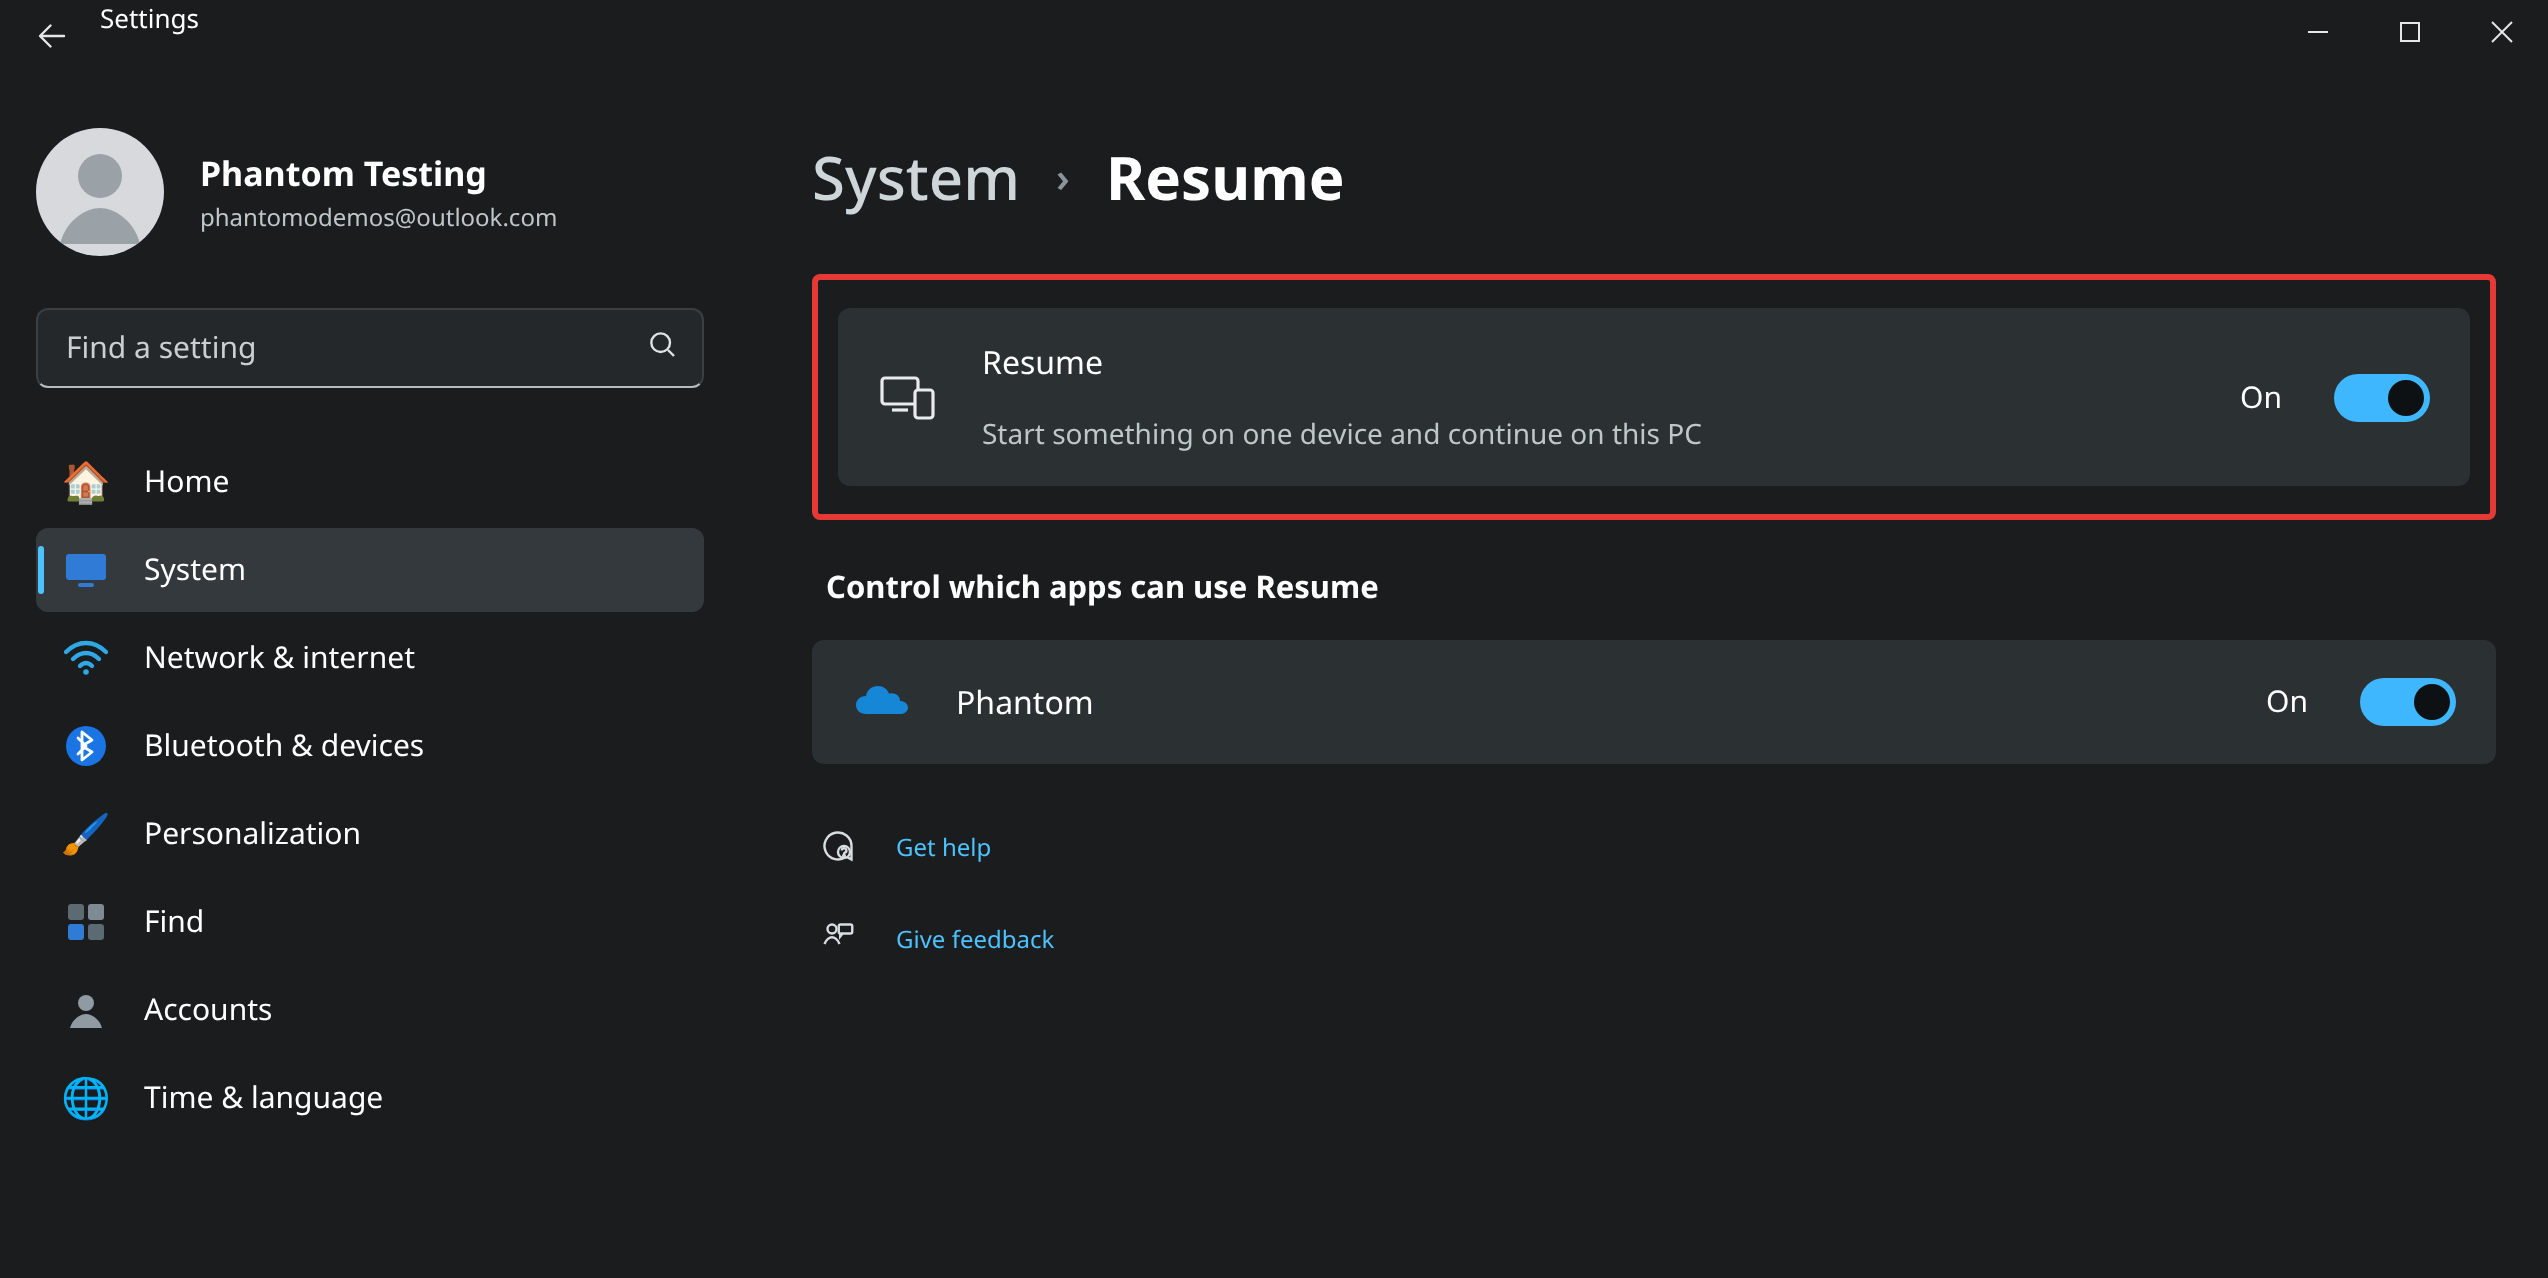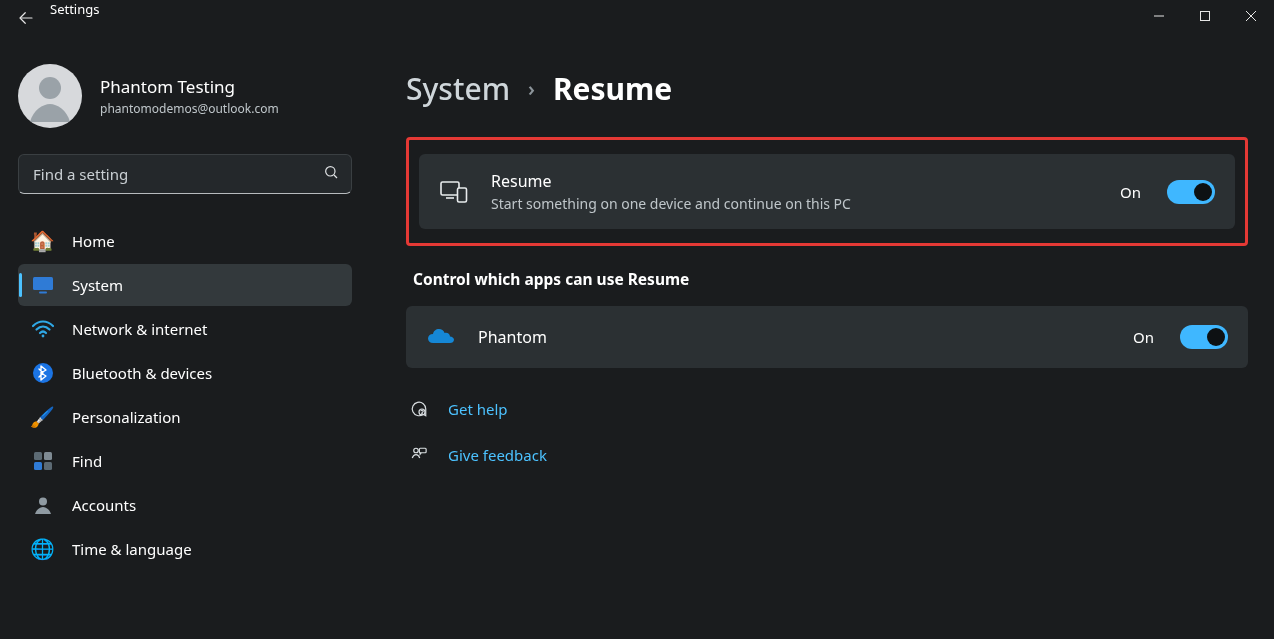--- a/index.html
+++ b/index.html
@@ -28,21 +28,21 @@
   .winctrls{position:absolute;right:0;top:0;display:flex}
   .winbtn{width:46px;height:32px;display:flex;align-items:center;justify-content:center;color:#e6e6e6}
   
   .layout{display:flex;height:calc(100% - 46px)}
   .sidebar{width:370px;padding:18px 18px 0 18px;display:flex;flex-direction:column;gap:12px}
   .content{flex:1;padding:22px 26px 0 36px}
   
   .user{display:flex;align-items:center;gap:18px;margin-bottom:14px}
   .avatar{width:64px;height:64px;border-radius:50%;background:#d7d9dc;position:relative;overflow:hidden}
   .avatar svg{position:absolute;inset:0}
-  .user .name{font-size:17px;font-weight:400}
+  .user .name{font-size:17px;font-weight:700}
   .user .mail{font-size:12px;color:var(--fg-dim);margin-top:2px}
   
   .search{background:#24282b;border:1px solid #3a3f42;border-bottom:1px solid #b7bbbe;border-radius:6px;height:40px;display:flex;align-items:center;padding:0 12px;gap:16px}
   .search input{flex:1;background:transparent;border:0;outline:0;color:var(--fg);font-size:15px}
   .search input::placeholder{color:#c9cfd3}
   .search .sicon{color:#e0e3e5}
   
   .nav{display:flex;flex-direction:column;gap:2px;margin-top:14px}
   .navitem{display:flex;align-items:center;gap:16px;height:42px;padding:0 10px 0 12px;border-radius:6px;font-size:15px;cursor:default}
   .navitem .ico{width:26px;height:26px;display:flex;align-items:center;justify-content:center}
@@ -53,29 +53,29 @@
   .crumb .parent{color:#cfd6da;font-weight:500}
   .crumb .sep{color:#8c949a;font-size:20px}
   .crumb .cur{font-weight:700}
   
   .hl{border:3px solid #e53935;border-radius:4px;padding:14px 10px;margin-bottom:22px}
   
   .card{background:var(--bg3);border-radius:6px;padding:16px 20px;display:flex;align-items:center;gap:22px}
   .card .cico{width:30px;height:30px;display:flex;align-items:center;justify-content:center;color:#e8ebed}
   .card .ctext{flex:1}
   .card .ctitle{font-size:16px}
-  .card .csub{font-size:14px;color:var(--fg-dim);margin-top:2px}
+  .card .csub{font-size:14px;color:var(--fg-dim);margin-top:16px}
   .card .state{font-size:15px;margin-right:4px}
   
   .toggle{width:48px;height:24px;border-radius:14px;background:var(--toggle);position:relative}
   .toggle::after{content:"";position:absolute;right:3px;top:3px;width:18px;height:18px;border-radius:50%;background:#0d1113}
   
   .sect{font-size:15.5px;font-weight:700;margin:4px 0 16px 7px}
   
-  .linkrow{display:flex;align-items:center;gap:18px;padding:6px 2px;font-size:15px}
+  .linkrow{display:flex;align-items:center;gap:18px;padding:6px 2px;font-size:12px}
   .linkrow .lico{width:22px;height:22px;display:flex;align-items:center;justify-content:center;color:#d8dde0}
   .linkrow a{color:var(--accent);text-decoration:none}
   .links{margin-top:24px;display:flex;flex-direction:column;gap:12px}
   
   .eico{font-size:20px;line-height:1}
 </style>
 </head>
 <body>
 
 <div class="titlebar">

